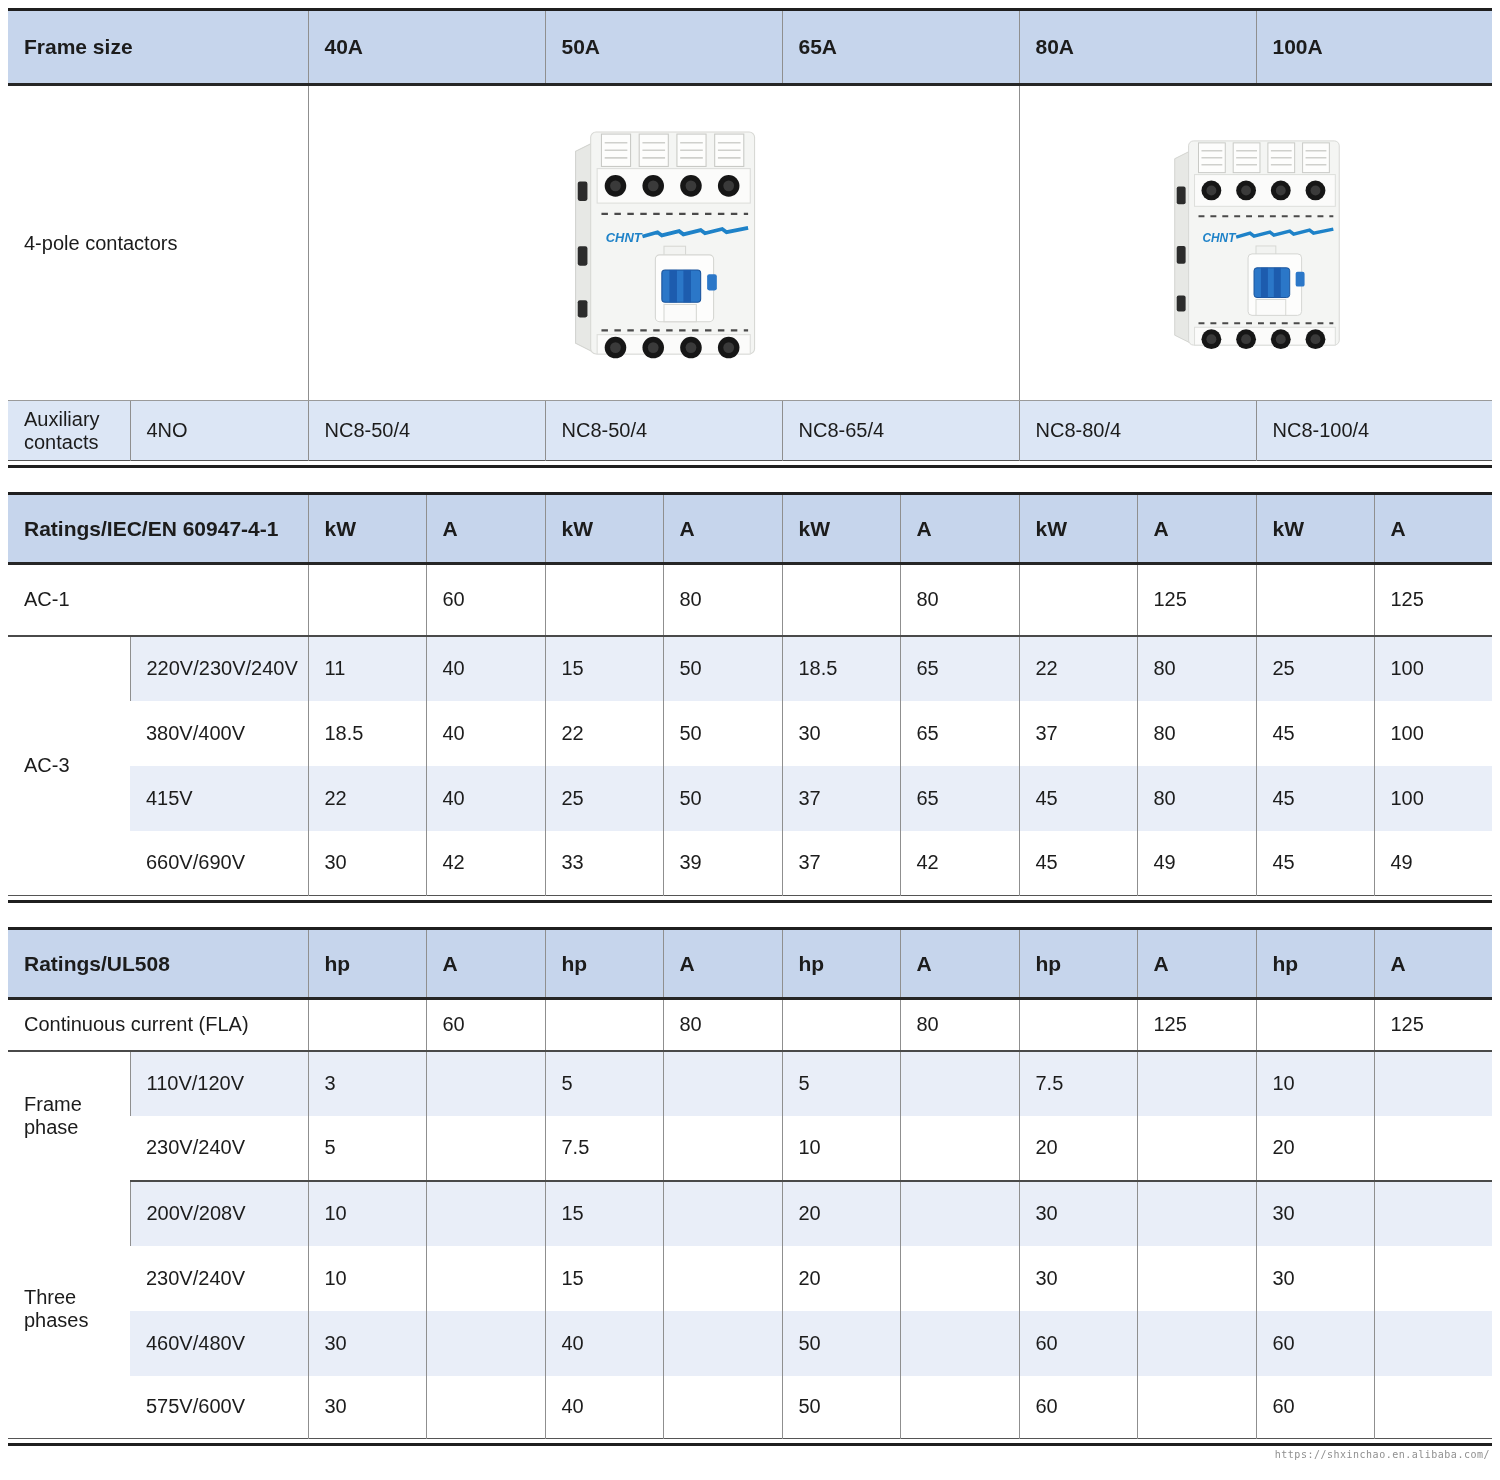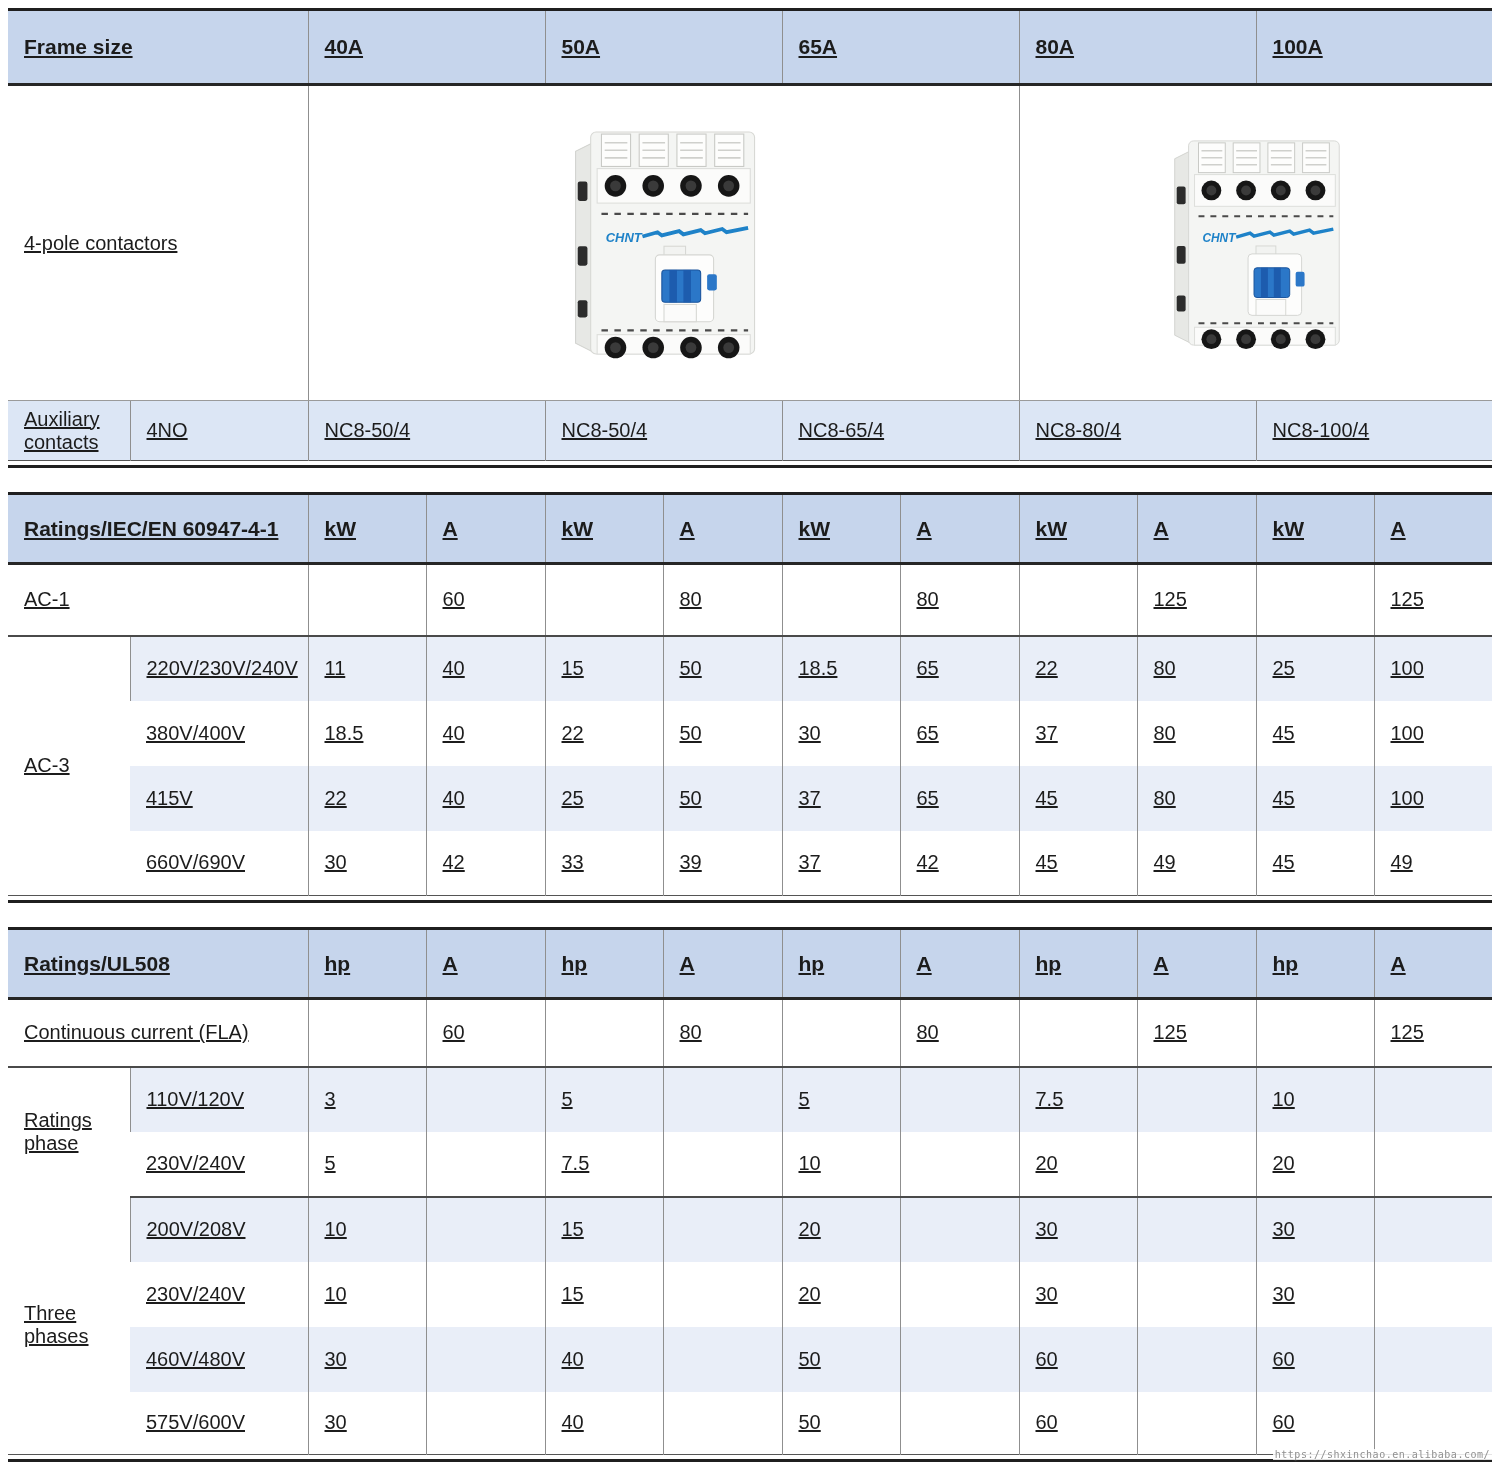--- a/index.html
+++ b/index.html
@@ -3,21 +3,21 @@
 <meta charset="utf-8">
 <style>
   * { box-sizing: border-box; margin: 0; padding: 0; }
   html,body { background:#ffffff; }
   body {
     width:1500px; height:1480px;
     font-family:"Liberation Sans", sans-serif;
     color:#1c1c1c;
     position:relative;
   }
-  .page { position:relative; width:1500px; height:1480px; padding:8px;text-decoration:underline; }
+  .page { position:relative; width:1500px; height:1480px; padding:8px; }
 
   .tbl-wrap { width:1484px; border-bottom:3px solid #1f1f1f; padding-bottom:4px; margin-bottom:24px; }
   table { border-collapse:collapse; table-layout:fixed; width:1484px; border-top:3px solid #1f1f1f; border-bottom:1px solid #555; }
   th, td {
     border-left:1px solid #8f8f8f;
     font-size:20px; font-weight:normal; text-align:left;
     padding:4px 8px 4px 16px; vertical-align:middle;
     overflow:hidden;
   }
   th:first-child, td:first-child { border-left:none; }
@@ -31,21 +31,21 @@
   .t1 tr.prod td{ border-bottom:1px solid #9a9a9a; }
   .t1 tr.aux    { height:60px; }
   .t1 tr.aux td { background:#dce6f5; }
   .img-cell { text-align:center; padding:0; }
 
   
   .t2 tr.hdr, .t3 tr.hdr { height:70px; }
   .t2 tr.ac1  { height:72px; }
   .t2 tr.ac1 td { border-bottom:2px solid #4a4a4a; }
   .t2 tr.v    { height:65px; }
-  .t3 tr.fla  { height:68px;margin-top:24px; }
+  .t3 tr.fla  { height:52px;margin-top:24px; }
   .t3 tr.fla td { border-bottom:2px solid #4a4a4a; }
   .t3 tr.v    { height:65px; }
   .t3 tr.v-last { height:63px; }
   tr.sec-end td { border-bottom:2px solid #4a4a4a; }
   td.altbg { background:#e9eef8;margin-top:10px; }
   td.rowspan-label { background:#ffffff; vertical-align:middle; }
 
   .watermark {
     position:absolute; right:8px; top:1449px;
     font-family:"DejaVu Sans Mono", monospace;
@@ -311,21 +311,21 @@
         <td></td>
         <td>80</td>
         <td></td>
         <td>80</td>
         <td></td>
         <td>125</td>
         <td></td>
         <td>125</td>
       </tr>
       <tr class="v">
-        <td rowspan="2" class="rowspan-label">Ratings phase</td>
+        <td rowspan="2" class="rowspan-label">Frame phase</td>
         <td class="altbg">110V/120V</td>
         <td class="altbg">3</td>
         <td class="altbg"></td>
         <td class="altbg">5</td>
         <td class="altbg"></td>
         <td class="altbg">5</td>
         <td class="altbg"></td>
         <td class="altbg">7.5</td>
         <td class="altbg"></td>
         <td class="altbg">10</td>

